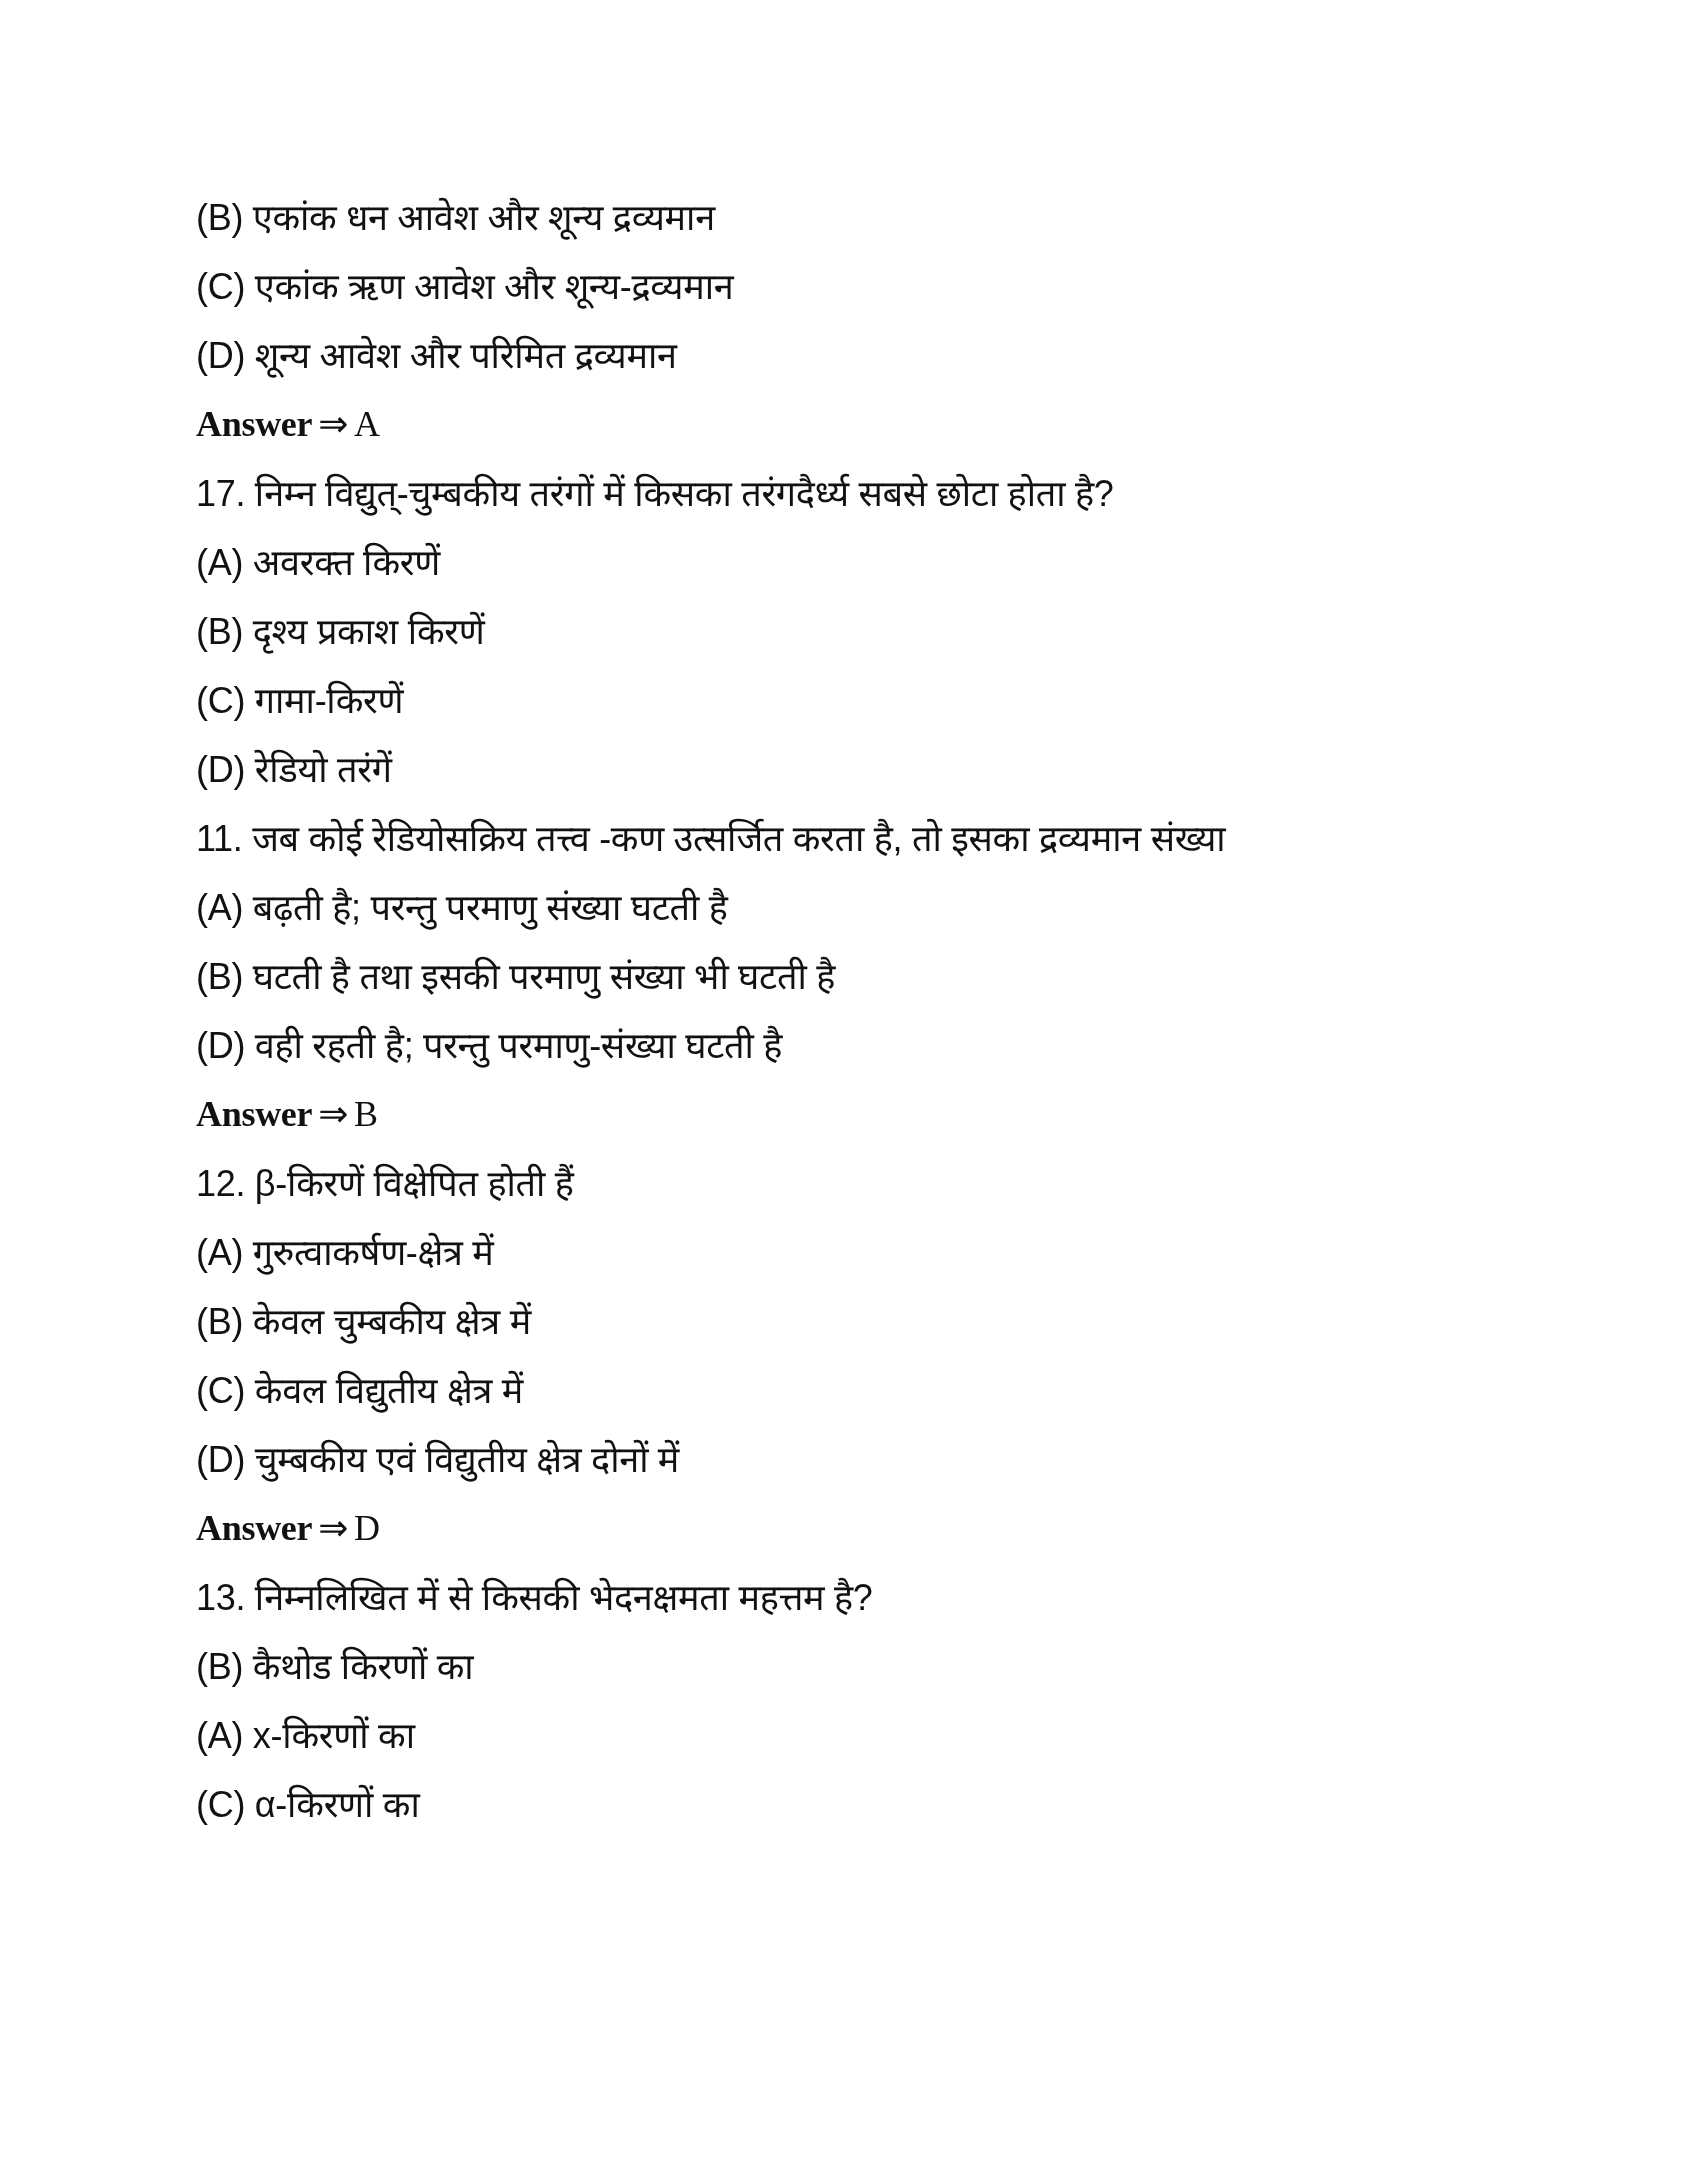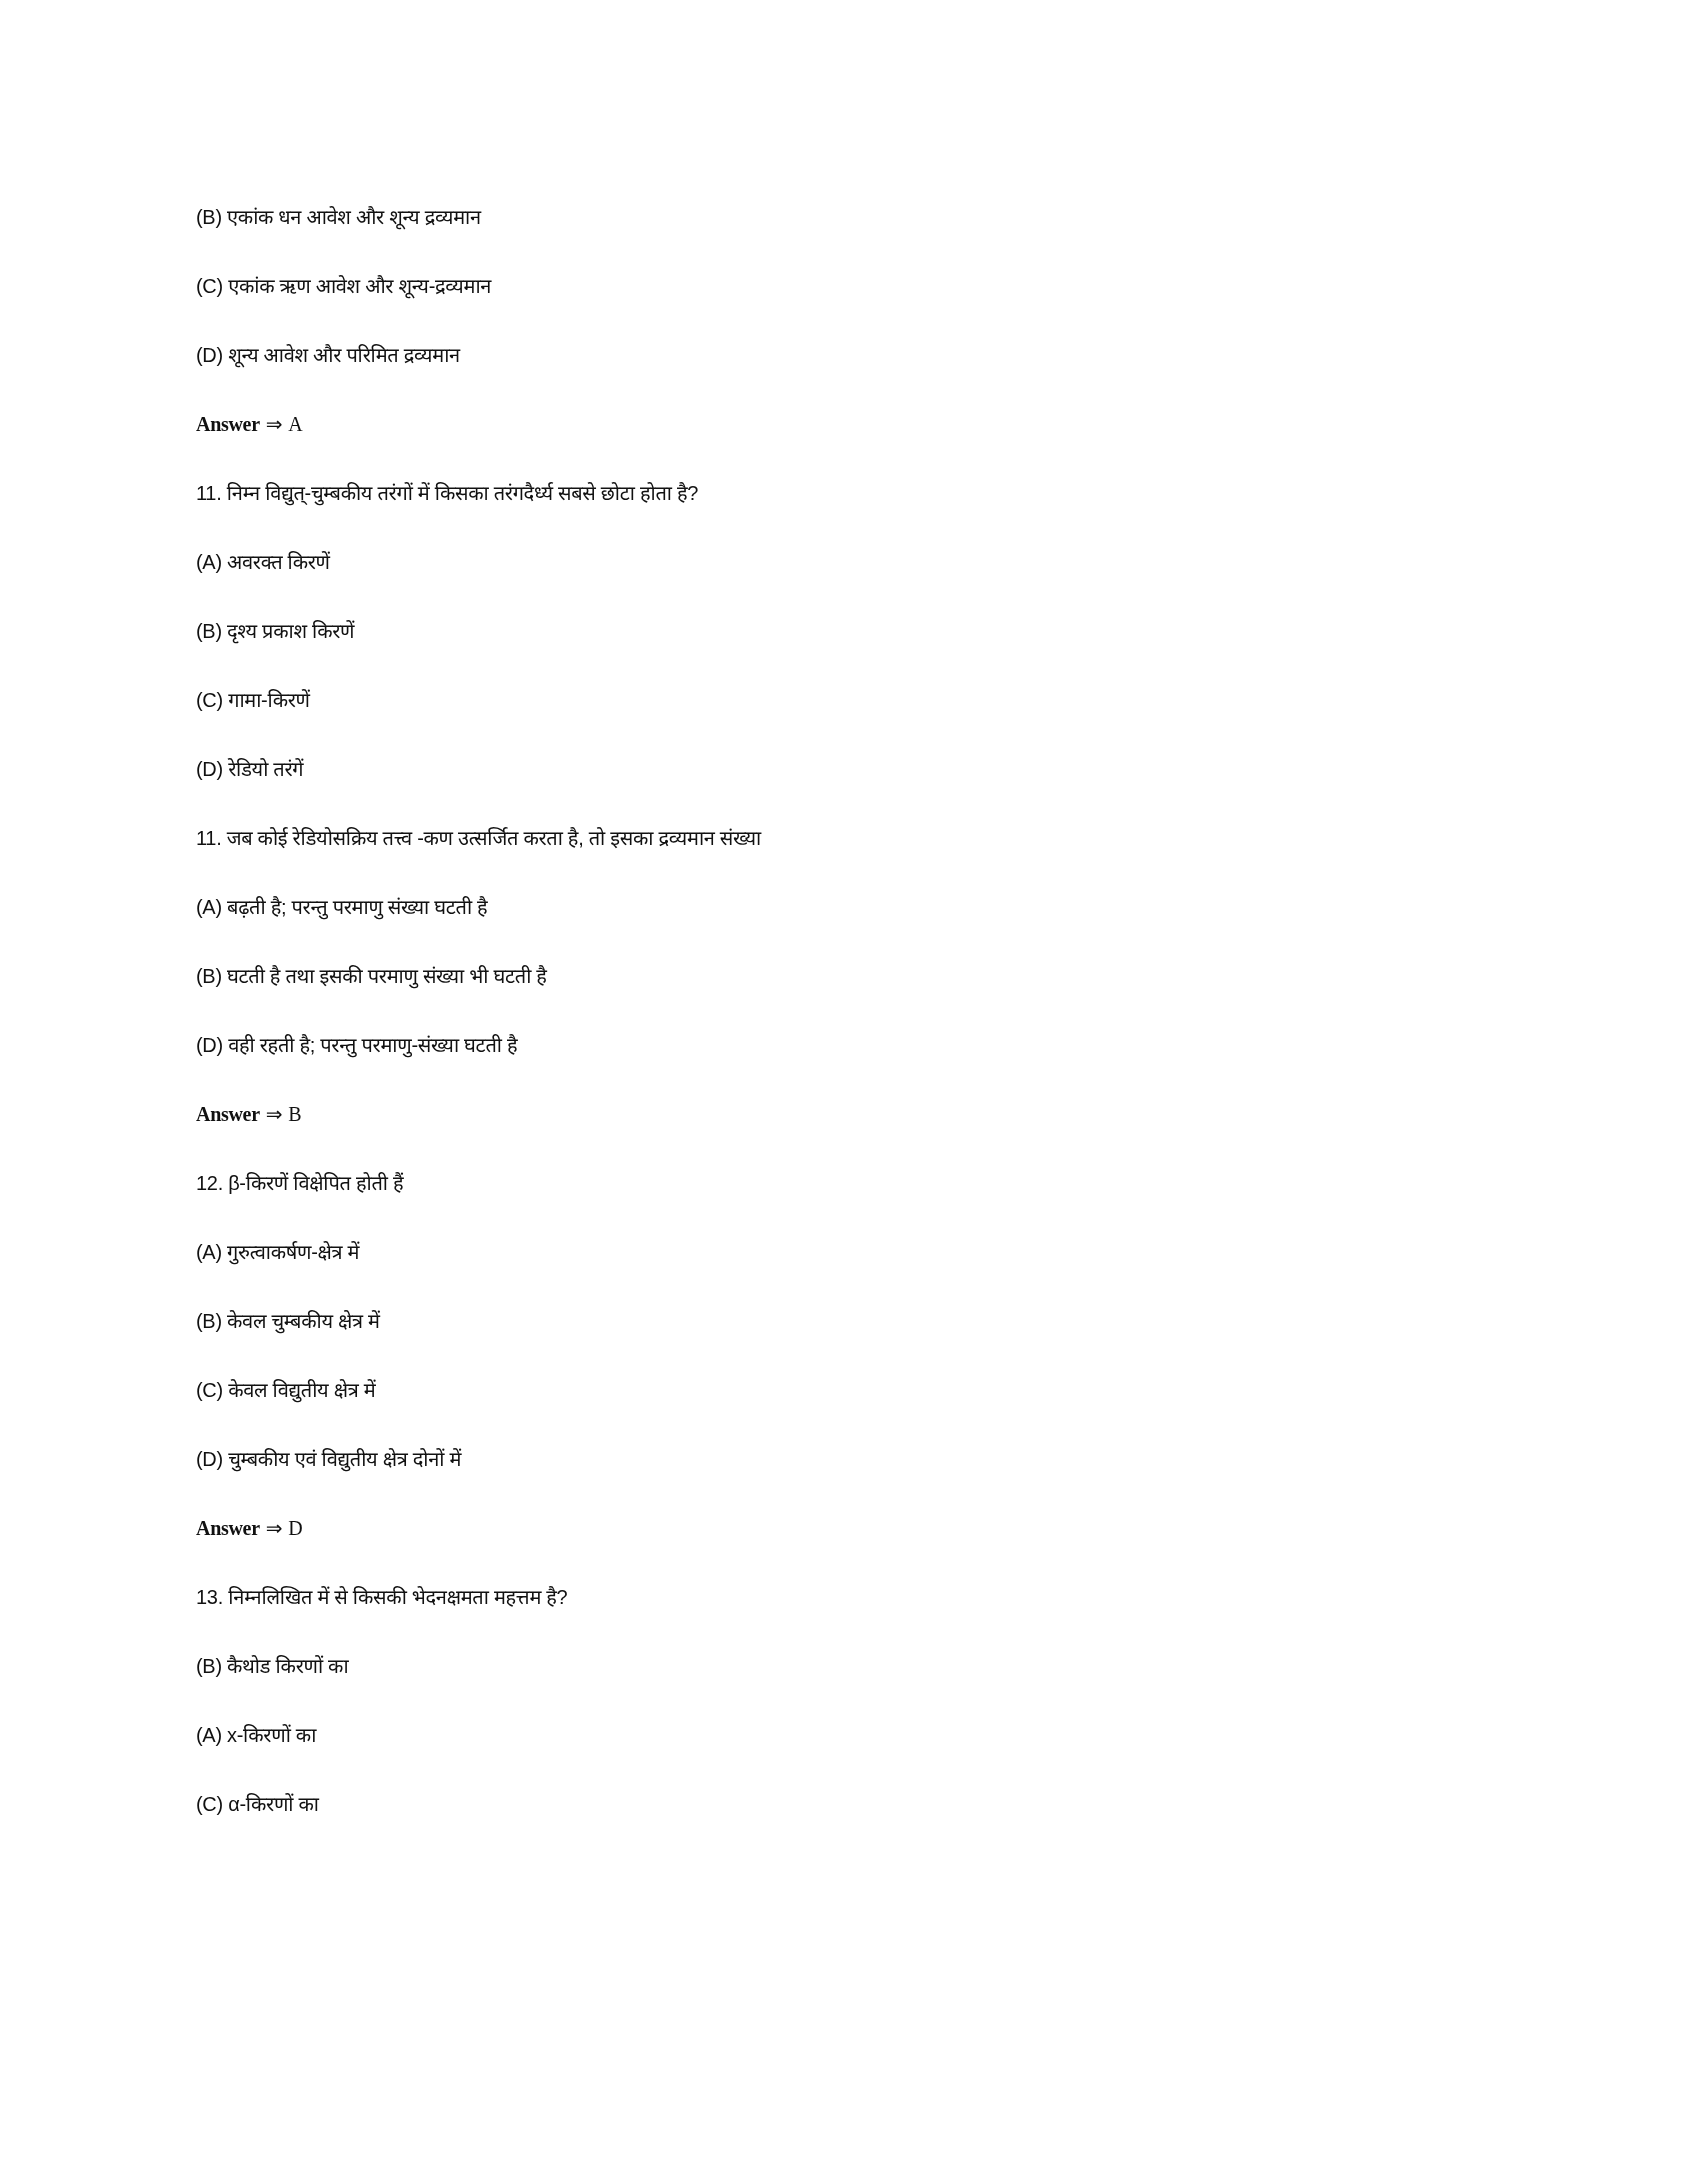--- a/index.html
+++ b/index.html
@@ -1,34 +1,34 @@
 <!DOCTYPE html>
 <html><head>
 <meta charset="utf-8">
 <style>
   html, body { margin: 0; padding: 0; background: #ffffff; }
   body { width: 1683px; height: 2178px; position: relative; overflow: hidden;
          font-family: "Liberation Sans", "DejaVu Sans", sans-serif; color: #111111; }
   .page { position: absolute; left: 196px; top: 188px; width: 1287px; }
-  .line { height: 69px; line-height: 59px; font-size: 20px; white-space: nowrap; letter-spacing: -0.3px; }
+  .line { height: 69px; line-height: 59px; font-size: 36px; white-space: nowrap; letter-spacing: -0.3px; }
   .answer { font-weight: bold; font-family: Liberation Serif, serif; }
   .answer .val { font-weight: normal; }
   .arrow { font-weight: normal; margin: 0 6px; }
 </style>
 </head>
 <body>
 
 <div class="page">
 
   <div class="line"><span>(B)</span> <span>एकांक धन आवेश और शून्य द्रव्यमान</span></div>
   <div class="line"><span>(C)</span> <span>एकांक ऋण आवेश और शून्य-द्रव्यमान</span></div>
   <div class="line"><span>(D)</span> <span>शून्य आवेश और परिमित द्रव्यमान</span></div>
   <div class="line answer"><span>Answer</span><span class="arrow">⇒</span><span class="val">A</span></div>
 
-  <div class="line">11. निम्न विद्युत्-चुम्बकीय तरंगों में किसका तरंगदैर्ध्य सबसे छोटा होता है?</div>
+  <div class="line">17. निम्न विद्युत्-चुम्बकीय तरंगों में किसका तरंगदैर्ध्य सबसे छोटा होता है?</div>
   <div class="line"><span>(A)</span> <span>अवरक्त किरणें</span></div>
   <div class="line"><span>(B)</span> <span>दृश्य प्रकाश किरणें</span></div>
   <div class="line"><span>(C)</span> <span>गामा-किरणें</span></div>
   <div class="line"><span>(D)</span> <span>रेडियो तरंगें</span></div>
 
   <div class="line">11. जब कोई रेडियोसक्रिय तत्त्व -कण उत्सर्जित करता है, तो इसका द्रव्यमान संख्या</div>
   <div class="line"><span>(A)</span> <span>बढ़ती है; परन्तु परमाणु संख्या घटती है</span></div>
   <div class="line"><span>(B)</span> <span>घटती है तथा इसकी परमाणु संख्या भी घटती है</span></div>
   <div class="line"><span>(D)</span> <span>वही रहती है; परन्तु परमाणु-संख्या घटती है</span></div>
   <div class="line answer"><span>Answer</span><span class="arrow">⇒</span><span class="val">B</span></div>

